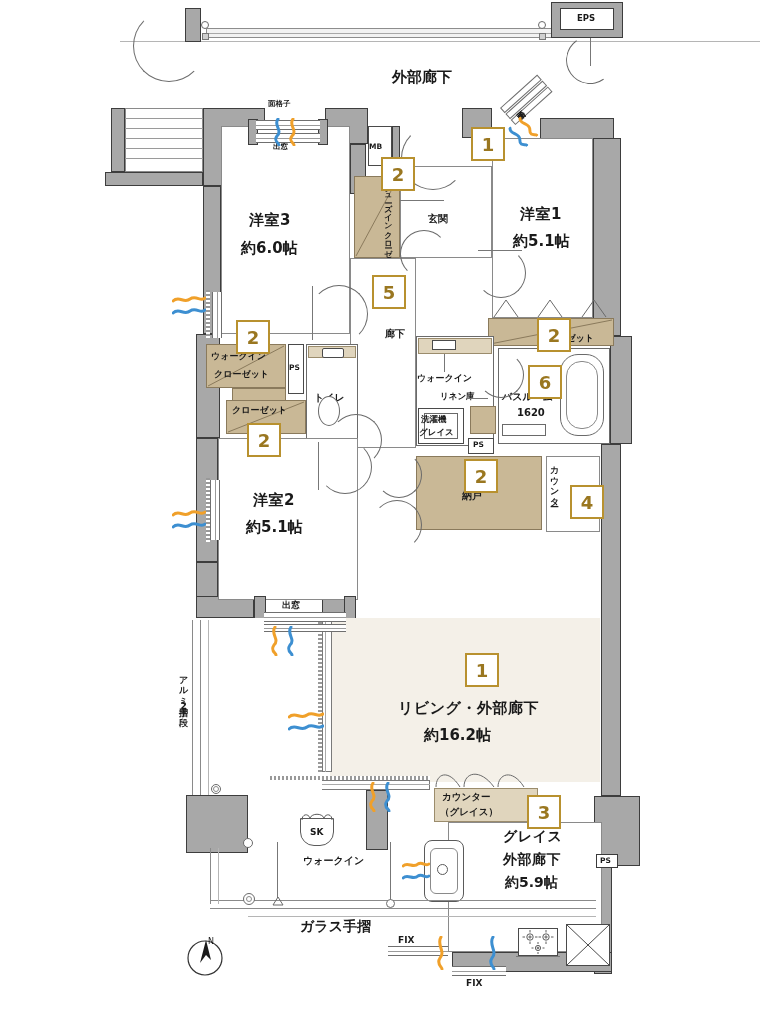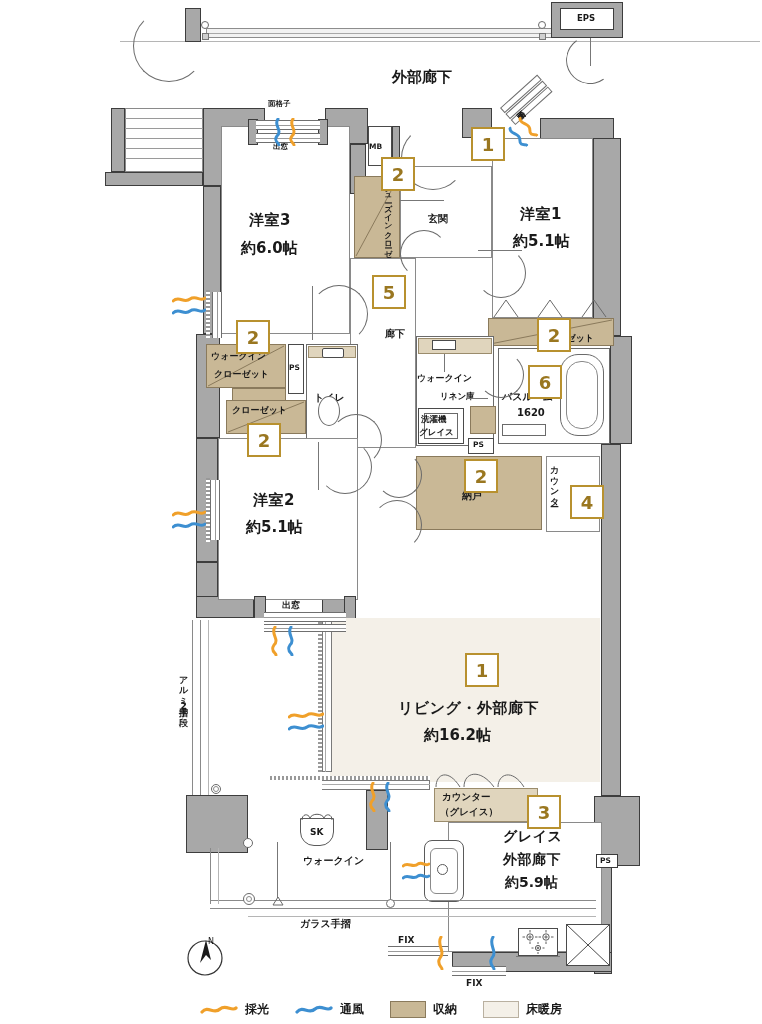--- a/index.html
+++ b/index.html
@@ -378,21 +378,21 @@
   <div class="ab" style="left:213px;top:786px;width:6px;height:6px;border:1px solid #8a8a8a;border-radius:50%;"></div>
 
   <div class="ab wall" style="left:186px;top:795px;width:62px;height:58px;"></div>
   <div class="ab" style="left:243px;top:838px;width:10px;height:10px;border:1px solid #6a6a6a;border-radius:50%;background:#fff;"></div>
 
   <div class="ab" style="left:210px;top:900px;width:386px;height:1px;background:#8a8a8a;"></div>
   <div class="ab" style="left:210px;top:908px;width:386px;height:1px;background:#8a8a8a;"></div>
   <div class="ab" style="left:248px;top:916px;width:348px;height:1px;background:#b5b5b5;"></div>
   <div class="ab" style="left:210px;top:848px;width:1px;height:56px;background:#8a8a8a;"></div>
   <div class="ab" style="left:218px;top:848px;width:1px;height:56px;background:#b5b5b5;"></div>
-  <span class="lbl sm" style="left:300px;top:918px;font-size:10px;">ガラス手摺</span>
+  <span class="lbl sm" style="left:300px;top:918px;font-size:14px;">ガラス手摺</span>
   <div class="ab" style="left:243px;top:893px;width:12px;height:12px;border:1px solid #6a6a6a;border-radius:50%;background:#fff;"></div>
   <div class="ab" style="left:246px;top:896px;width:6px;height:6px;border:1px solid #8a8a8a;border-radius:50%;"></div>
   <div class="ab thinline" style="left:277px;top:842px;width:1px;height:56px;"></div>
   <svg class="ab" style="left:272px;top:896px;" width="12" height="10" viewBox="0 0 12 10">
     <path d="M6 1 L11 9 L1 9 Z" stroke="#6a6a6a" stroke-width="1" fill="none"></path>
   </svg>
   <div class="ab thinline" style="left:390px;top:842px;width:1px;height:60px;"></div>
   <div class="ab" style="left:386px;top:899px;width:9px;height:9px;border:1px solid #6a6a6a;border-radius:50%;background:#fff;"></div>
 
   <div class="ab" style="left:300px;top:818px;width:34px;height:28px;background:#fff;border:1px solid #5a5a5a;border-radius:0 0 14px 14px;"></div>
@@ -419,36 +419,14 @@
       <div class="badge" style="left: 465px; top: 653px;">1</div>
       <div class="badge" style="left: 527px; top: 795px;">3</div>
     </div>
 
   <svg id="compass" viewBox="0 0 40 40">
     <circle cx="20" cy="22" r="17" stroke="#333" stroke-width="1.2" fill="none"></circle>
     <path d="M21 4 L26 24 L21 19 L15 27 Z" fill="#1a1a1a"></path>
     <text x="23" y="8" font-size="8" font-family="DejaVu Sans" fill="#1a1a1a">N</text>
   </svg>
 
-  <div id="legend">
-      <div class="lg-item">
-        <svg width="38" height="14" viewBox="0 0 38 14">
-          <path d="M2 9 C8 2, 14 12, 20 6 C26 1, 32 9, 36 5" stroke="#f0a02a" stroke-width="3.2" fill="none" stroke-linecap="round"></path>
-        </svg>
-        <span>採光</span>
-      </div>
-      <div class="lg-item">
-        <svg width="38" height="14" viewBox="0 0 38 14">
-          <path d="M2 9 C8 2, 14 12, 20 6 C26 1, 32 9, 36 5" stroke="#3d8fd1" stroke-width="3.2" fill="none" stroke-linecap="round"></path>
-        </svg>
-        <span>通風</span>
-      </div>
-      <div class="lg-item">
-        <span class="lg-sw stor"></span>
-        <span>収納</span>
-      </div>
-      <div class="lg-item">
-        <span class="lg-sw heat"></span>
-        <span>床暖房</span>
-      </div>
-    </div>
 
 </div>
 
 </body></html>

